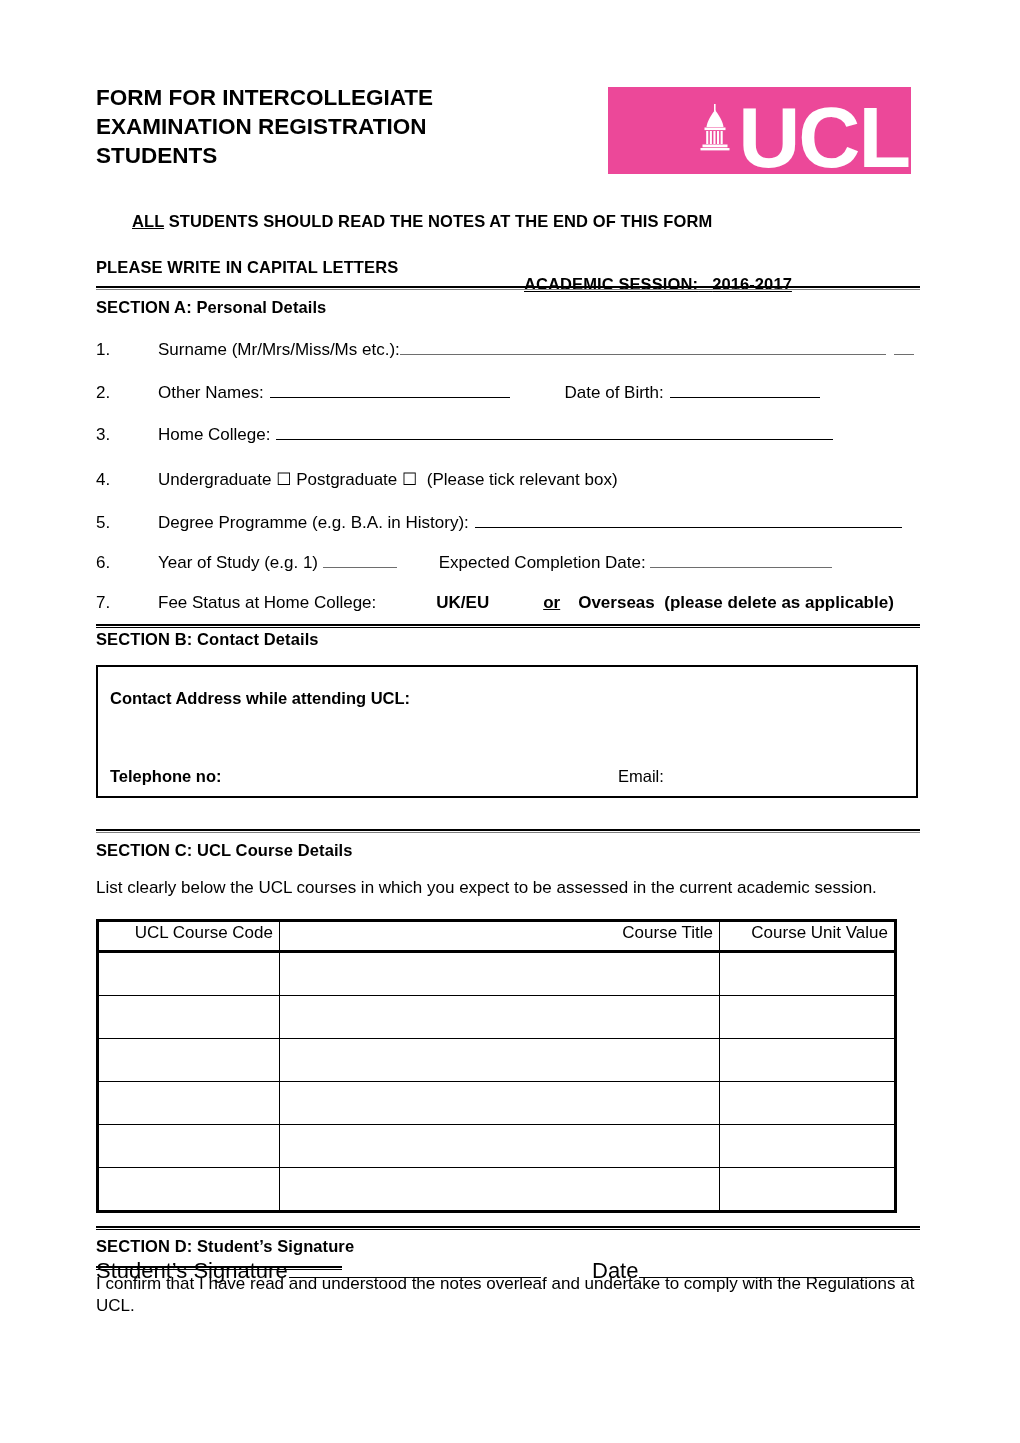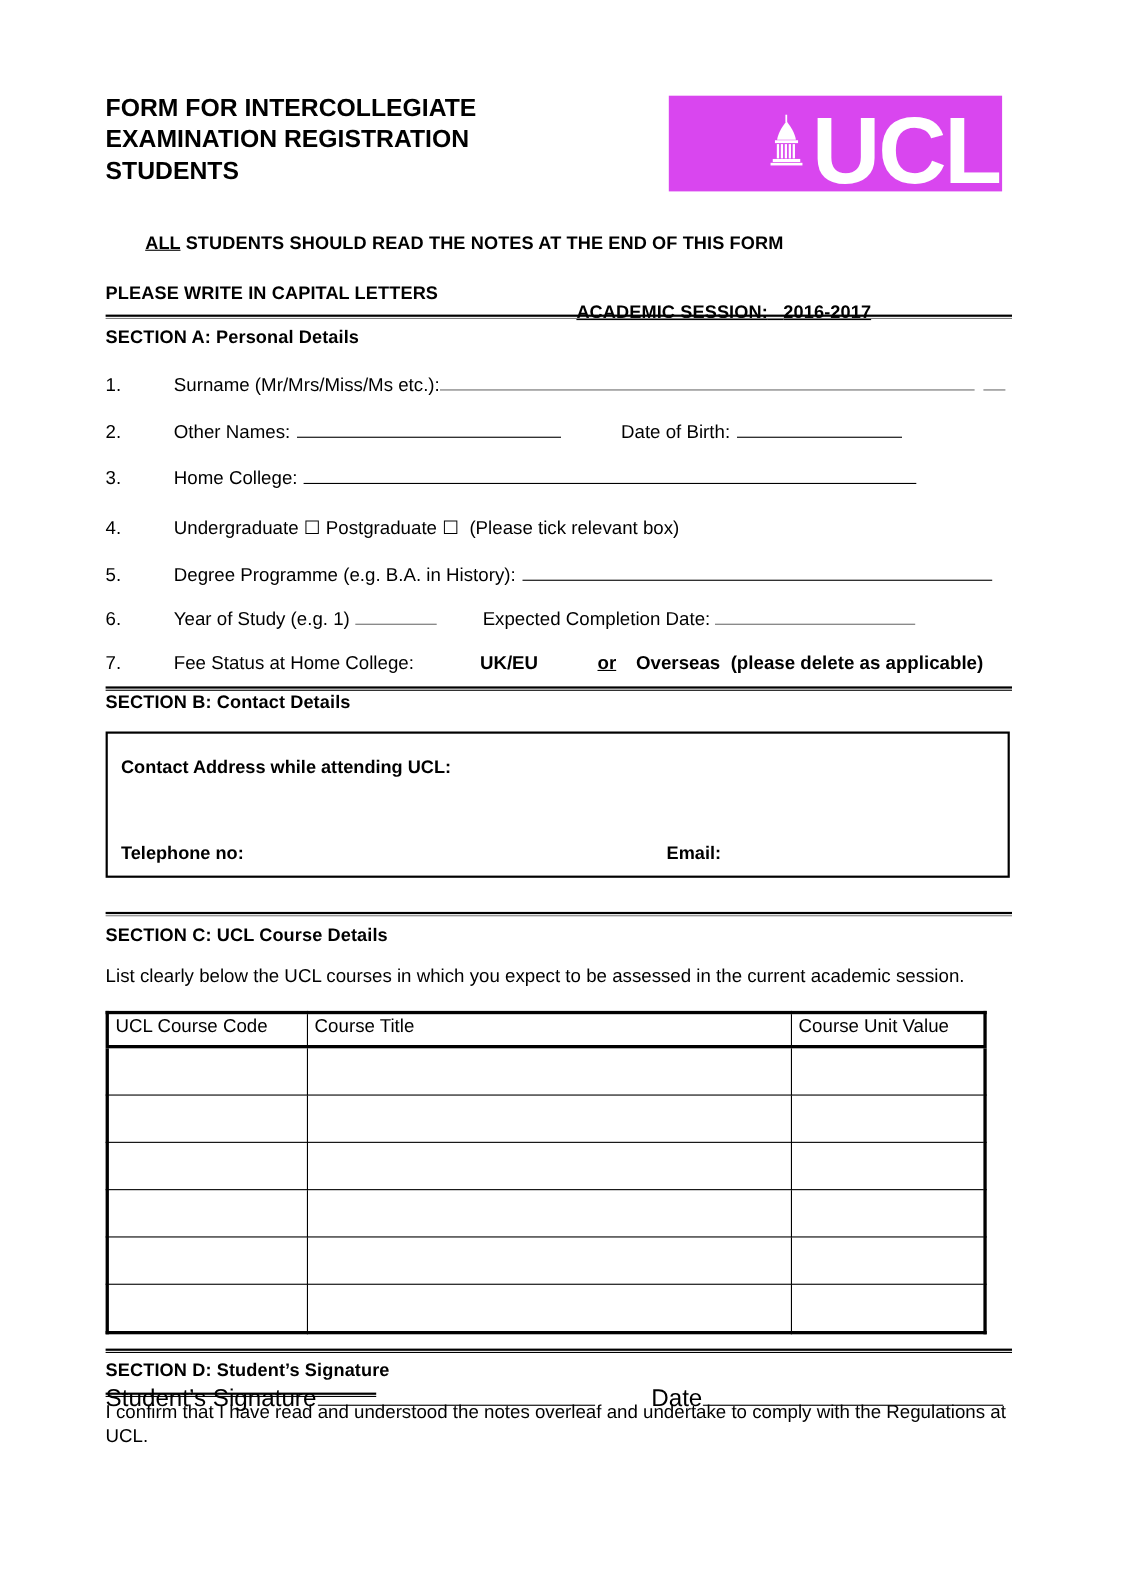--- a/index.html
+++ b/index.html
@@ -42,21 +42,21 @@
     line-height: 29px;
     letter-spacing: 0px;
     margin: 0;
   }
   .ucl-logo {
     position: absolute;
     left: 512px;
     top: 87px;
     width: 303px;
     height: 87px;
-    background: #d946ef;
+    background: #ec4899;
     display: flex;
     align-items: center;
     justify-content: flex-end;
     overflow: hidden;
   }
   .ucl-logo-inner {
     display: flex;
     align-items: flex-end;
     padding-right: 2px;
   }
@@ -227,24 +227,24 @@
   }
   .contact-box .tel-label {
     position: absolute;
     left: 12px;
     top: 100px;
     font-size: 16.5px;
     font-weight: bold;
   }
   .contact-box .email-label {
     position: absolute;
-    left: 508px;
+    left: 520px;
     top: 100px;
     font-size: 16.5px;
-    font-weight: bold;
+    font-weight: normal;
   }
 
   
   .sec-c-intro {
     position: absolute;
     left: 0;
     top: 878px;
     font-size: 17px;
   }
   .course-table {
@@ -257,21 +257,21 @@
     border: 3.5px solid #000000;
     background: #ffffff;
   }
   .course-table col.c1 { width: 182px; }
   .course-table col.c2 { width: 440px; }
   .course-table col.c3 { width: 176px; }
   .course-table th {
     border: 1.6px solid #000000;
     font-size: 17px;
     font-weight: normal;
-    text-align: left;
+    text-align: right;
     padding: 1px 6px 3px 6px;
     height: 24px;
     vertical-align: top;
   }
   .course-table td {
     border: 1.6px solid #000000;
     height: 42px;
     padding: 0;
   }
   .course-table thead tr { border-bottom: 3px solid #000; }

